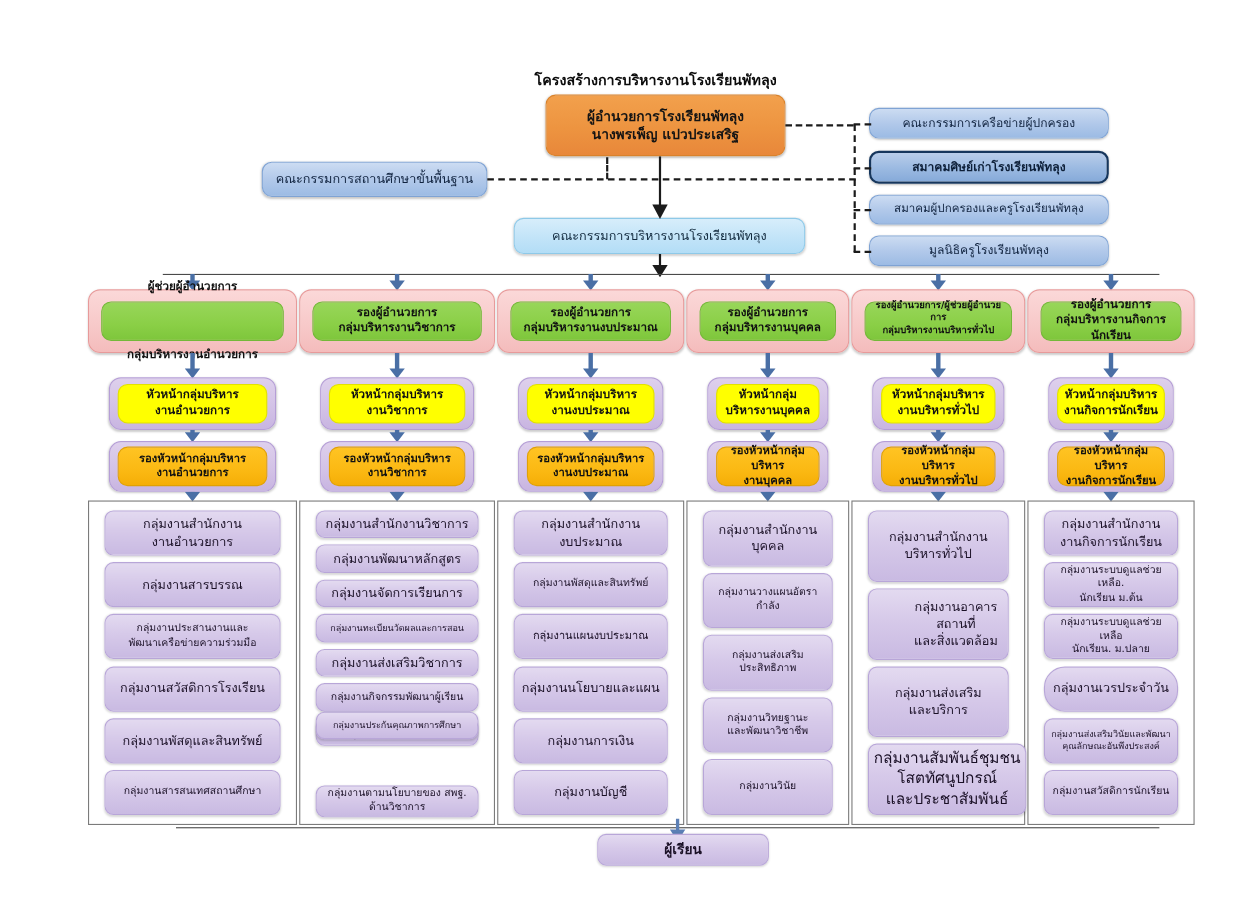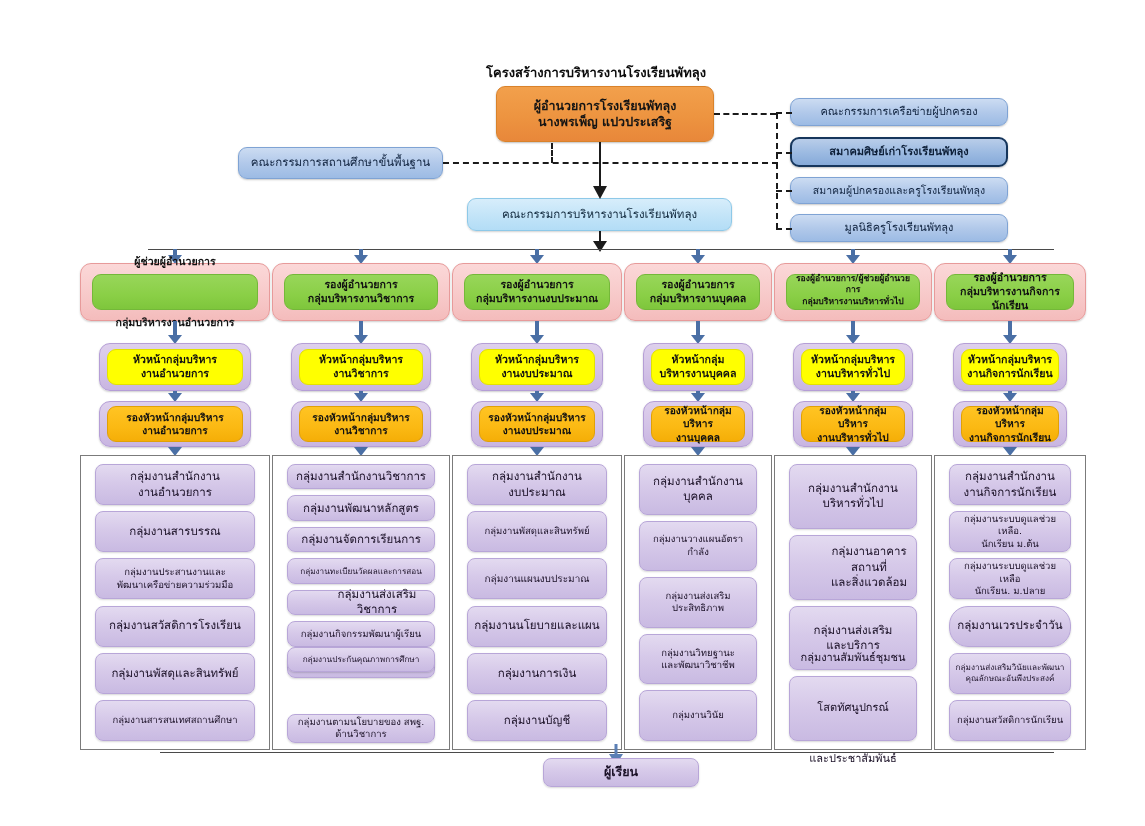--- a/index.html
+++ b/index.html
@@ -253,21 +253,21 @@
       </div>
       <div class="node lilac" style="left:287px;top:495.44444444444446px;width:148px;height:25.444444444444443px;font-size:11.5px;">
         <span>กลุ่มงานพัฒนาหลักสูตร</span>
       </div>
       <div class="node lilac" style="left:287px;top:526.8888888888889px;width:148px;height:25.444444444444443px;font-size:11.5px;">
         <span>กลุ่มงานจัดการเรียนการ</span>
       </div>
       <div class="node lilac" style="left:287px;top:558.3333333333334px;width:148px;height:25.444444444444443px;font-size:8.2px;">
         <span>กลุ่มงานทะเบียนวัดผลและการสอน</span>
       </div>
-      <div class="node lilac" style="left:287px;top:589.7777777777778px;width:148px;height:25.444444444444443px;font-size:11.5px;padding-left:36px;">
+      <div class="node lilac" style="left:287px;top:589.7777777777778px;width:148px;height:25.444444444444443px;font-size:11.5px;">
         <span>กลุ่มงานส่งเสริมวิชาการ</span>
       </div>
       <div class="node lilac" style="left:287px;top:621.2222222222222px;width:148px;height:25.444444444444443px;font-size:9.5px;">
         <span>กลุ่มงานกิจกรรมพัฒนาผู้เรียน</span>
       </div>
       <div class="node lilac" style="left:287px;top:652.6666666666666px;width:148px;height:25.444444444444443px;font-size:11.5px;">
         <span>กลุ่มงานนิเทศภายใน</span>
       </div>
       <div class="node lilac" style="left:287px;top:647px;width:148px;height:25.444444444444443px;font-size:8.2px;">
         <span>กลุ่มงานประกันคุณภาพการศึกษา</span>
@@ -413,21 +413,21 @@
         <span>บริหารทั่วไป</span>
       </div>
       <div class="node lilac" style="left:789px;top:534.75px;width:128px;height:64.75px;font-size:11.5px;padding-left:36px;">
         <span>กลุ่มงานอาคารสถานที่</span>
         <span>และสิ่งแวดล้อม</span>
       </div>
       <div class="node lilac" style="left:789px;top:605.5px;width:128px;height:64.75px;font-size:11.5px;">
         <span>กลุ่มงานส่งเสริม</span>
         <span>และบริการ</span>
       </div>
-      <div class="node lilac" style="left:789px;top:676.25px;width:128px;height:64.75px;font-size:11px;gap:36px;">
+      <div class="node lilac" style="left:789px;top:676.25px;width:144px;height:64.75px;font-size:14px;">
         <span>กลุ่มงานสัมพันธ์ชุมชน</span>
         <span>โสตทัศนูปกรณ์</span>
         <span>และประชาสัมพันธ์</span>
       </div>
       <svg width="16" height="16" viewBox="0 0 16 16" style="position:absolute;left:1002px;top:249px;">
         <line x1="8" y1="0" x2="8" y2="7" stroke="#4a6fa5" stroke-width="4"></line>
         <polygon points="1,6 15,6 8,15" fill="#4a6fa5"></polygon>
       </svg>
       <div class="pinkframe" style="left:934px;top:263px;width:152px;height:58px;"></div>
       <div class="node green" style="left:946px;top:274px;width:128px;height:36px;font-size:10.6px;">

